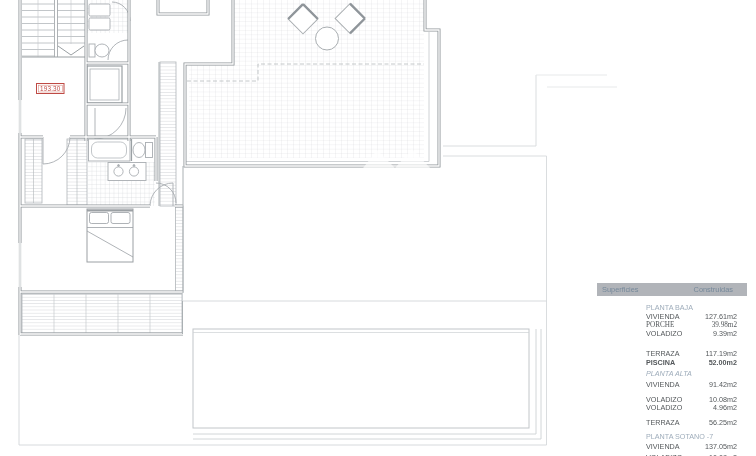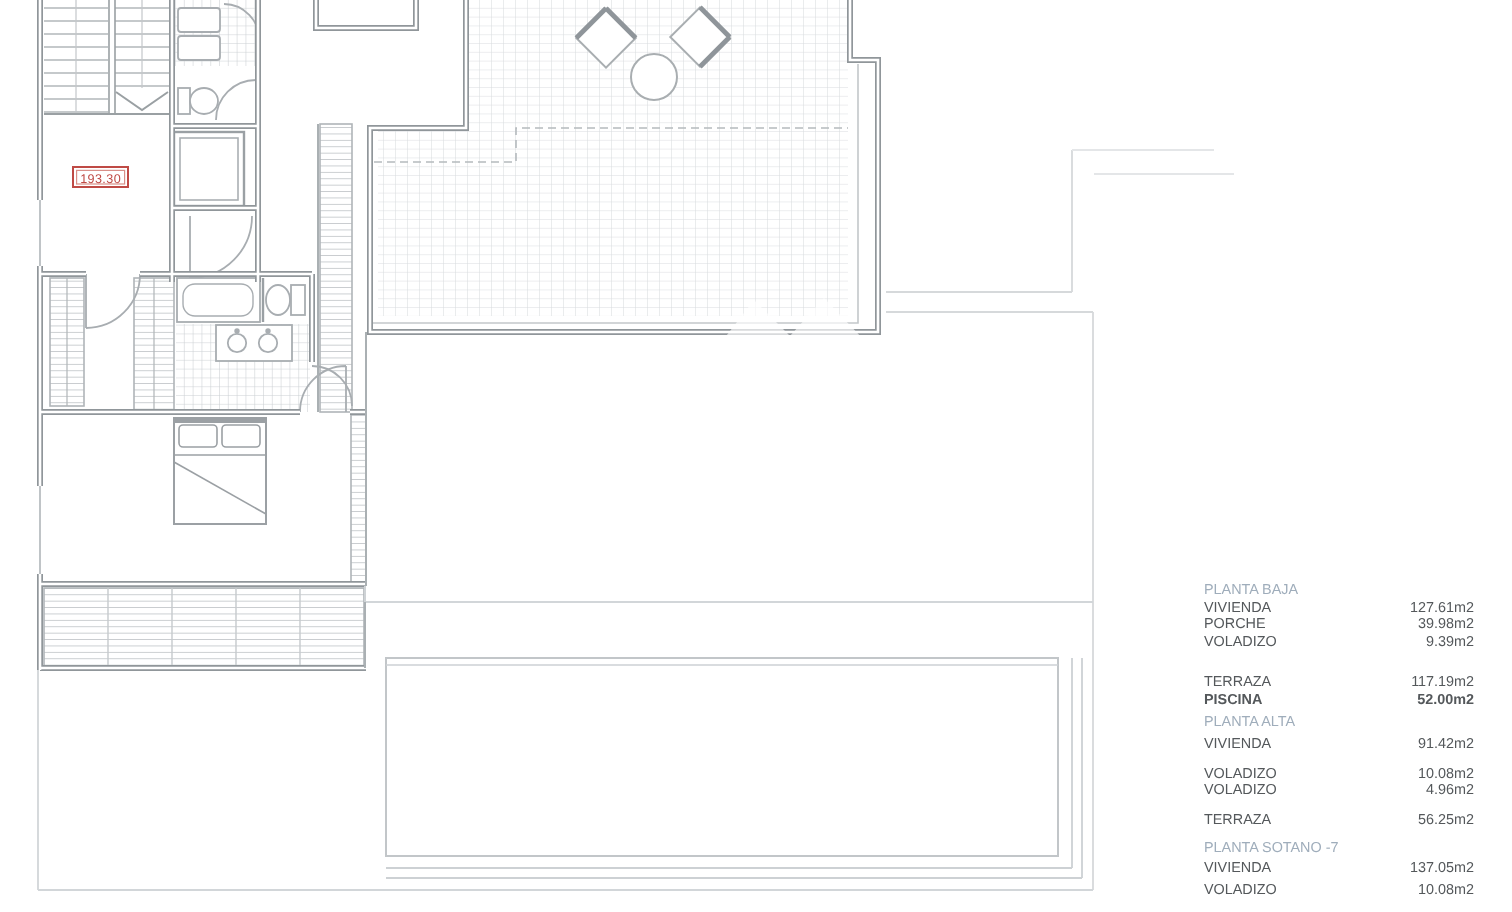--- a/index.html
+++ b/index.html
@@ -6,21 +6,21 @@
   .canvas{position:relative;width:756px;height:456px;background:#ffffff;overflow:hidden;
           font-family:"Liberation Sans", sans-serif;}
   .plan-svg{position:absolute;left:0;top:0;}
   
   .area-table{position:absolute;left:597px;top:283px;width:150px;height:173px;
               overflow:hidden;font-size:7.2px;color:#54585b;}
   .tbl-header{height:13px;background:#b1b4b9;color:#76899b;display:flex;
               justify-content:space-between;align-items:center;
               padding:0 14px 0 5px;font-size:7.4px;}
   .trow{display:flex;justify-content:space-between;align-items:baseline;
-        height:8.5px;line-height:8.5px;padding:0 10px 0 5px;}
+        height:8.5px;line-height:8.5px;padding:0 10px 0 5px;margin-left:44px;}
   .trow.section{color:#9fadbb;}
   .trow .val{text-align:left;}
 </style>
 </head>
 <body>
 
 <div class="canvas">
 
   <svg class="plan-svg" width="756" height="456" viewBox="0 0 756 456">
     <defs>
@@ -158,45 +158,49 @@
     <path d="M360,172 L377,150 L395,168 L412,149 L432,170 Z" fill="#ffffff" opacity="0.65"></path>
 
     <g>
       <rect x="36.5" y="83.5" width="27.5" height="10" fill="#fff" stroke-width="1" stroke="#bf4a45"></rect>
       <rect x="38.3" y="85.2" width="24" height="6.8" fill="none" stroke="#d98f88" stroke-width="0.6"></rect>
       <text x="50.3" y="91.3" text-anchor="middle" font-size="6.3" letter-spacing="0.2" font-family="Liberation Sans, sans-serif" fill="#bf4a45">193.30</text>
     </g>
   </svg>
 
   <div class="area-table">
+    <div class="tbl-header">
+      <span>Superficies</span>
+      <span>Construidas</span>
+    </div>
     <div id="table-rows">
         <div class="trow section" style="margin-top: 8px;">
           <span class="lbl">PLANTA BAJA</span>
         </div>
         <div class="trow item" style="margin-top: 0px;">
           <span class="lbl">VIVIENDA</span>
           <span class="val">127.61m2</span>
         </div>
-        <div class="trow item" style="margin-top: 0px;">
+        <div class="trow item" style="margin-top: 0px; font-family: Liberation Serif, serif;">
           <span class="lbl">PORCHE</span>
           <span class="val">39.98m2</span>
         </div>
         <div class="trow item" style="margin-top: 0px;">
           <span class="lbl">VOLADIZO</span>
           <span class="val">9.39m2</span>
         </div>
         <div class="trow item" style="margin-top: 12px;">
           <span class="lbl">TERRAZA</span>
           <span class="val">117.19m2</span>
         </div>
         <div class="trow item" style="margin-top: 0px; font-weight: bold;">
           <span class="lbl">PISCINA</span>
           <span class="val">52.00m2</span>
         </div>
-        <div class="trow section" style="margin-top: 3px;">
+        <div class="trow section" style="margin-top: 3px; font-style: italic;">
           <span class="lbl">PLANTA ALTA</span>
         </div>
         <div class="trow item" style="margin-top: 2px;">
           <span class="lbl">VIVIENDA</span>
           <span class="val">91.42m2</span>
         </div>
         <div class="trow item" style="margin-top: 6.5px;">
           <span class="lbl">VOLADIZO</span>
           <span class="val">10.08m2</span>
         </div>

